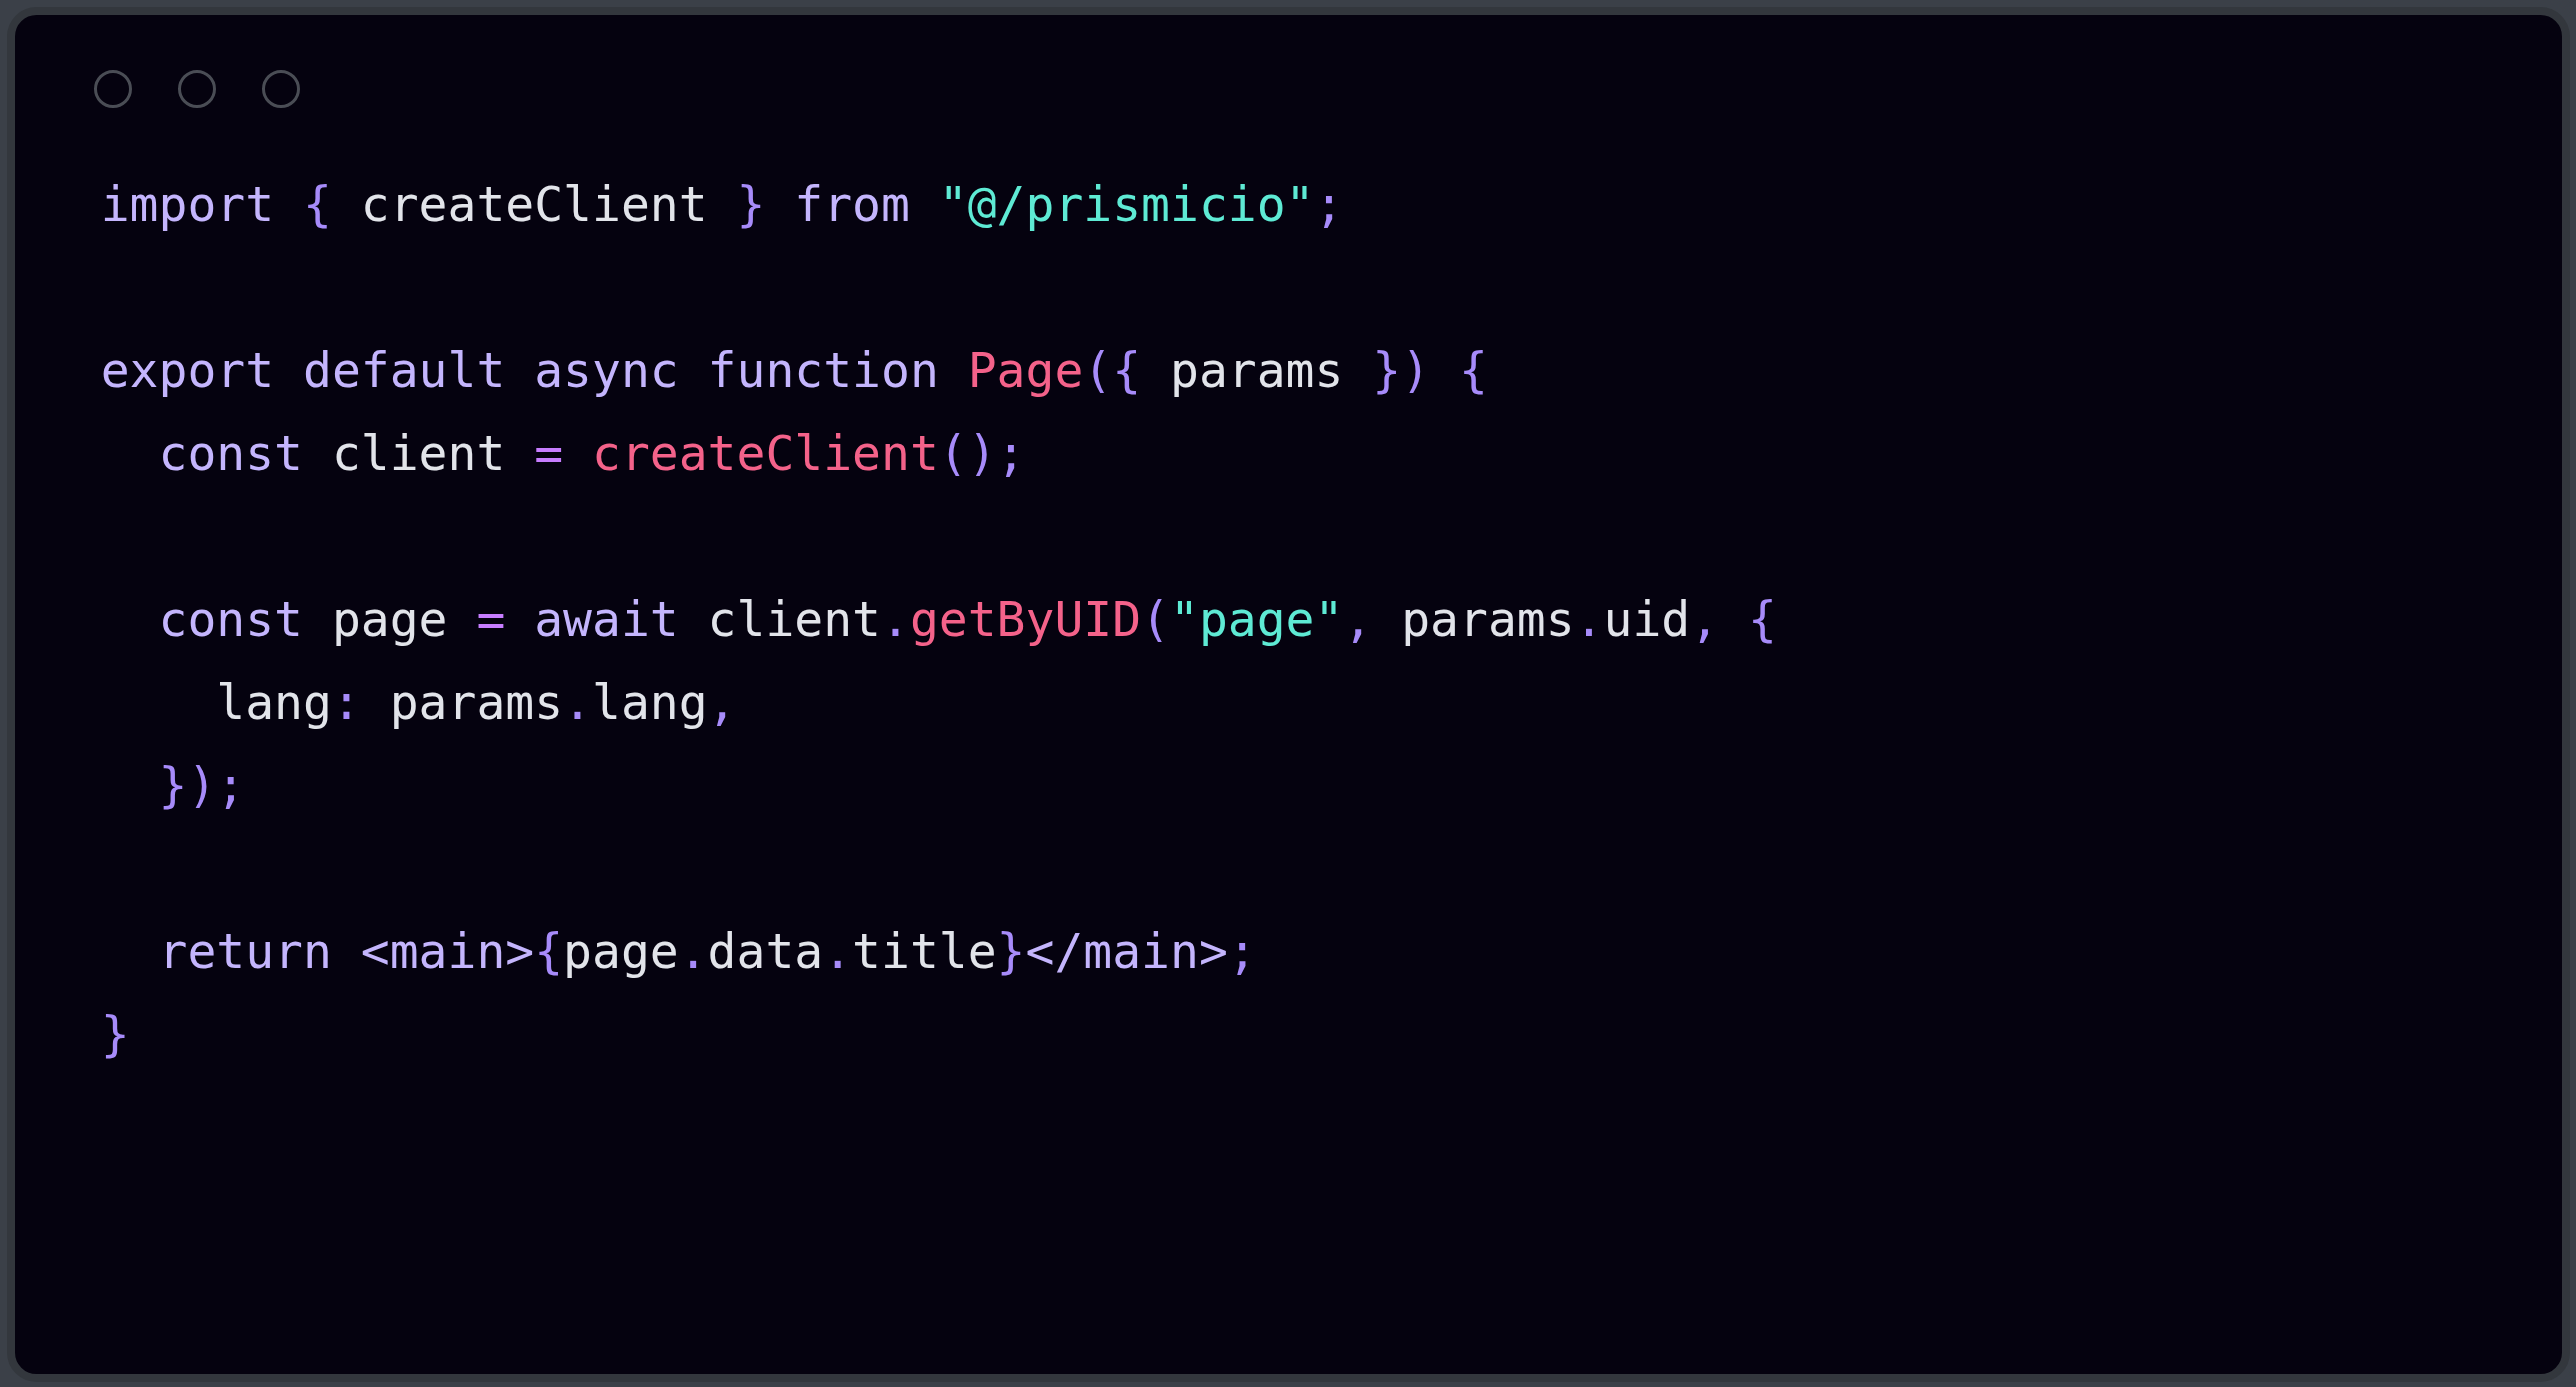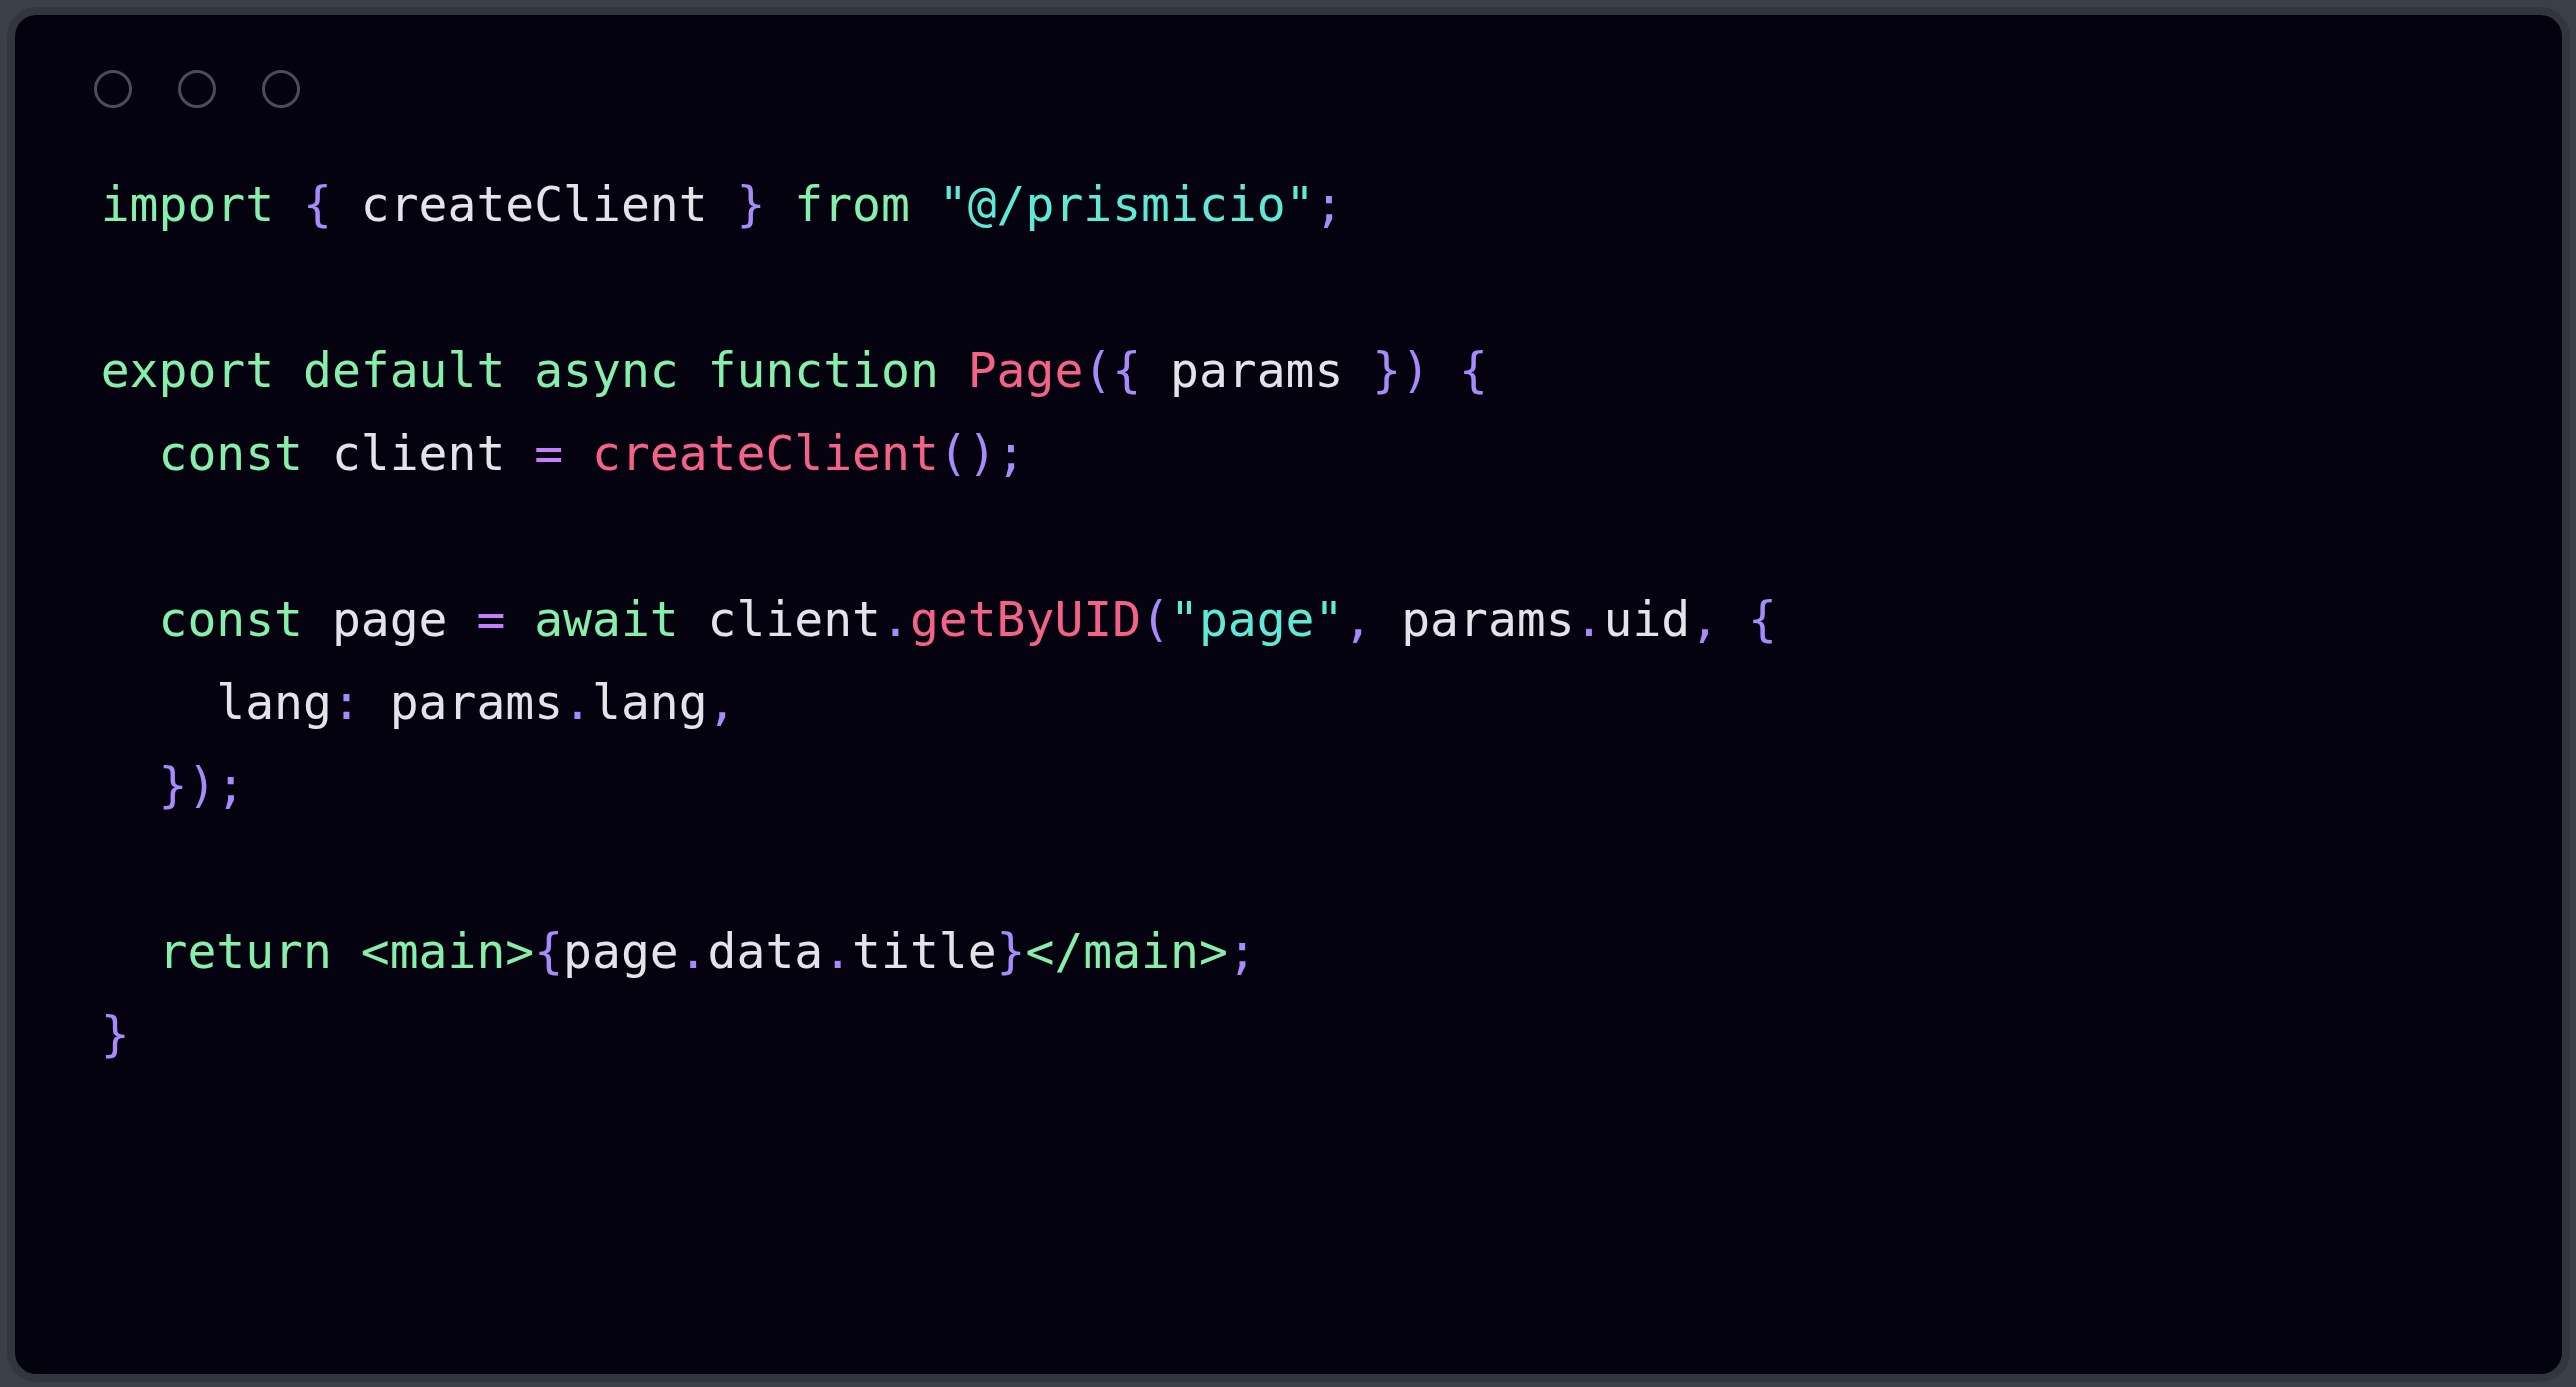--- a/index.html
+++ b/index.html
@@ -60,21 +60,21 @@
     line-height: 83px;
     letter-spacing: 0px;
     white-space: pre;
     color: #e2e4ea;
     -webkit-font-smoothing: antialiased;
   }
 
   .line { height: 83px; }
   .blank { height: 83px; }
 
-  .kw   { color: #86efac; }  
+  .kw   { color: #c4b5fd; }  
   .punc { color: #a78bfa; }
   .op   { color: #c77dff; }  
   .fn   { color: #f4628a; }  
   .str  { color: #5eead4; }  
   .id   { color: #e2e4ea; }  
 </style>
 </head>
 <body>
 
 <div id="window">

